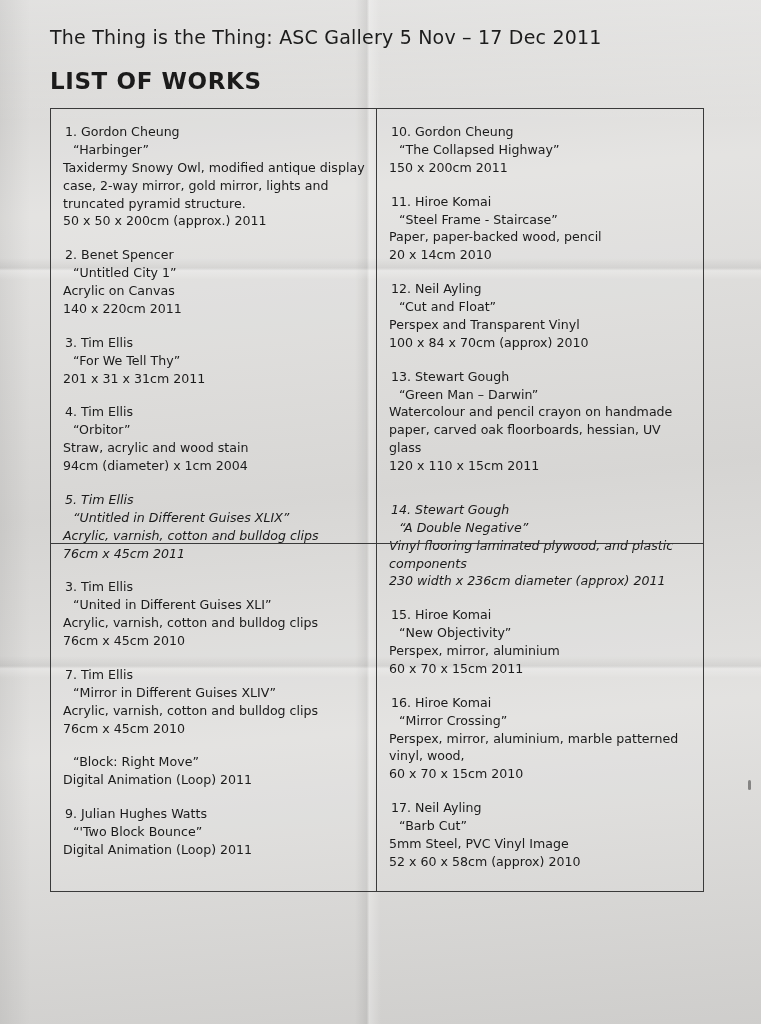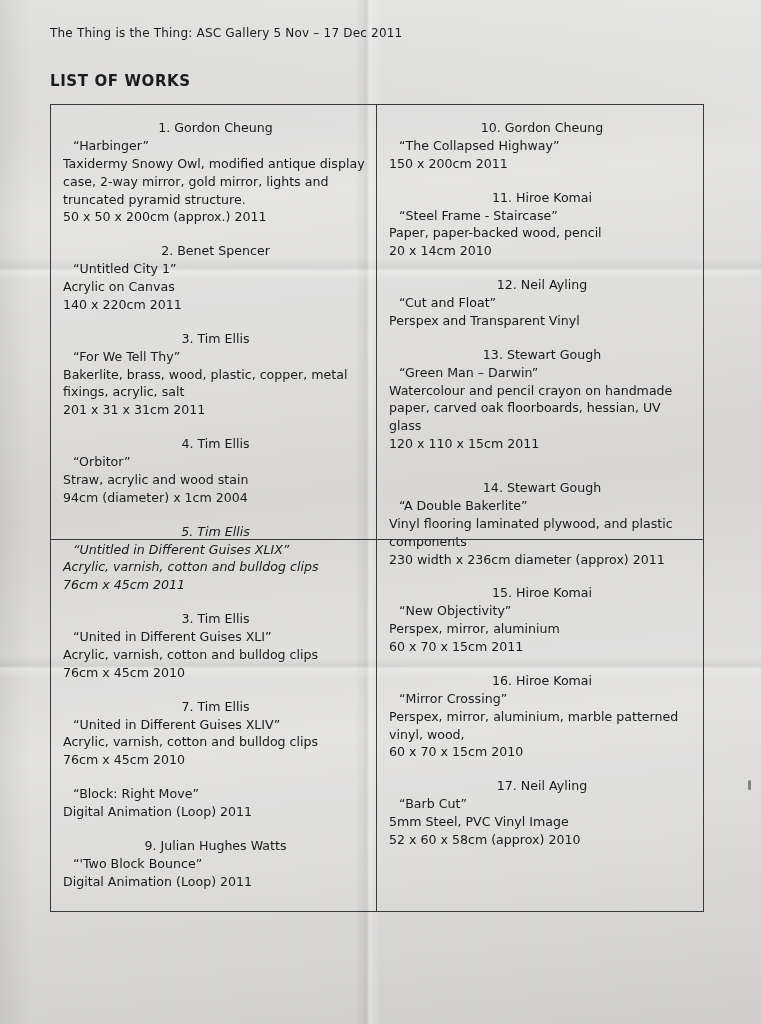--- a/index.html
+++ b/index.html
@@ -37,27 +37,27 @@
     left: 0; right: 0;
     height: 22px;
     background: linear-gradient(180deg, rgba(0,0,0,0.0), rgba(0,0,0,0.06) 45%, rgba(255,255,255,0.25) 58%, rgba(0,0,0,0.0));
     pointer-events: none;
   }
   .content {
     position: relative;
     padding: 26px 34px 0 50px;
   }
   .doc-header {
-    font-size: 12px;
+    font-size: 19px;
     letter-spacing: 0.2px;
-    margin: 0 0 32px 0;
+    margin: 0 0 20px 0;
     color: #1c1c1c;
   }
   .doc-title {
-    font-size: 15px;
+    font-size: 23px;
     font-weight: bold;
     letter-spacing: 0.6px;
     margin: 0 0 14px 0;
   }
   .works-table {
     position: relative;
     border: 1.6px solid #3a3a3a;
     width: 654px;
     box-sizing: border-box;
     display: flex;
@@ -72,21 +72,20 @@
     border-right: 1.6px solid #3a3a3a;
   }
   .entry {
     margin-bottom: 16px;
     font-size: 12.6px;
     line-height: 1.42;
   }
   .entry:last-child { margin-bottom: 4px; }
   .entry .artist {
     padding-left: 2px;
-    text-align: center;
   }
   .entry .work-title {
     padding-left: 10px;
   }
   .entry .materials,
   .entry .dims {
     padding-left: 0px;
   }
   .divider-row {
     position: absolute;
@@ -134,21 +133,20 @@
       <div class="entry">
         <div class="artist">2. Benet Spencer</div>
         <div class="work-title">“Untitled City 1”</div>
         <div class="materials">Acrylic on Canvas</div>
         <div class="dims">140 x 220cm    2011</div>
       </div>
 
       <div class="entry">
         <div class="artist">3. Tim Ellis</div>
         <div class="work-title">“For We Tell Thy”</div>
-        <div class="materials">Bakerlite, brass, wood, plastic, copper, metal fixings, acrylic, salt</div>
         <div class="dims">201 x 31 x 31cm    2011</div>
       </div>
 
       <div class="entry">
         <div class="artist">4. Tim Ellis</div>
         <div class="work-title">“Orbitor”</div>
         <div class="materials">Straw, acrylic and wood stain</div>
         <div class="dims">94cm (diameter) x 1cm   2004</div>
       </div>
 
@@ -161,21 +159,21 @@
 
       <div class="entry">
         <div class="artist">3. Tim Ellis</div>
         <div class="work-title">“United in Different Guises XLI”</div>
         <div class="materials">Acrylic, varnish, cotton and bulldog clips</div>
         <div class="dims">76cm x 45cm    2010</div>
       </div>
 
       <div class="entry">
         <div class="artist">7. Tim Ellis</div>
-        <div class="work-title">“United in Different Guises XLIV”</div>
+        <div class="work-title">“Mirror in Different Guises XLIV”</div>
         <div class="materials">Acrylic, varnish, cotton and bulldog clips</div>
         <div class="dims">76cm x 45cm    2010</div>
       </div>
 
       <div class="entry">
         <div class="work-title">“Block: Right Move”</div>
         <div class="materials">Digital Animation (Loop)   2011</div>
       </div>
 
       <div class="entry">
@@ -198,32 +196,33 @@
         <div class="artist">11. Hiroe Komai</div>
         <div class="work-title">“Steel Frame - Staircase”</div>
         <div class="materials">Paper, paper-backed wood, pencil</div>
         <div class="dims">20 x 14cm    2010</div>
       </div>
 
       <div class="entry">
         <div class="artist">12. Neil Ayling</div>
         <div class="work-title">“Cut and Float”</div>
         <div class="materials">Perspex and Transparent Vinyl</div>
+        <div class="dims">100 x 84 x 70cm   (approx)    2010</div>
       </div>
 
       <div class="entry">
         <div class="artist">13. Stewart Gough</div>
         <div class="work-title">“Green Man – Darwin”</div>
         <div class="materials">Watercolour and pencil crayon on handmade paper, carved oak floorboards, hessian, UV glass</div>
         <div class="dims">120 x 110 x 15cm    2011</div>
       </div>
 
-      <div class="entry" style="margin-top:26px;">
+      <div class="entry" style="margin-top:26px;font-style:italic;">
         <div class="artist">14. Stewart Gough</div>
-        <div class="work-title">“A Double Bakerlite”</div>
+        <div class="work-title">“A Double Negative”</div>
         <div class="materials">Vinyl flooring laminated plywood, and plastic components</div>
         <div class="dims">230 width x 236cm diameter  (approx)   2011</div>
       </div>
 
       <div class="entry">
         <div class="artist">15. Hiroe Komai</div>
         <div class="work-title">“New Objectivity”</div>
         <div class="materials">Perspex, mirror, aluminium</div>
         <div class="dims">60 x 70 x 15cm    2011</div>
       </div>

